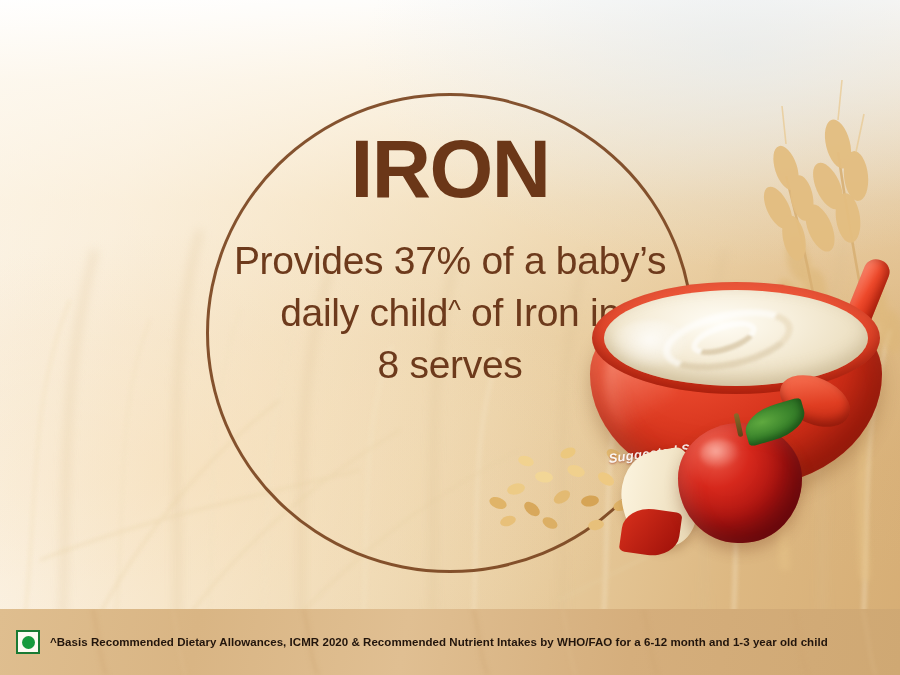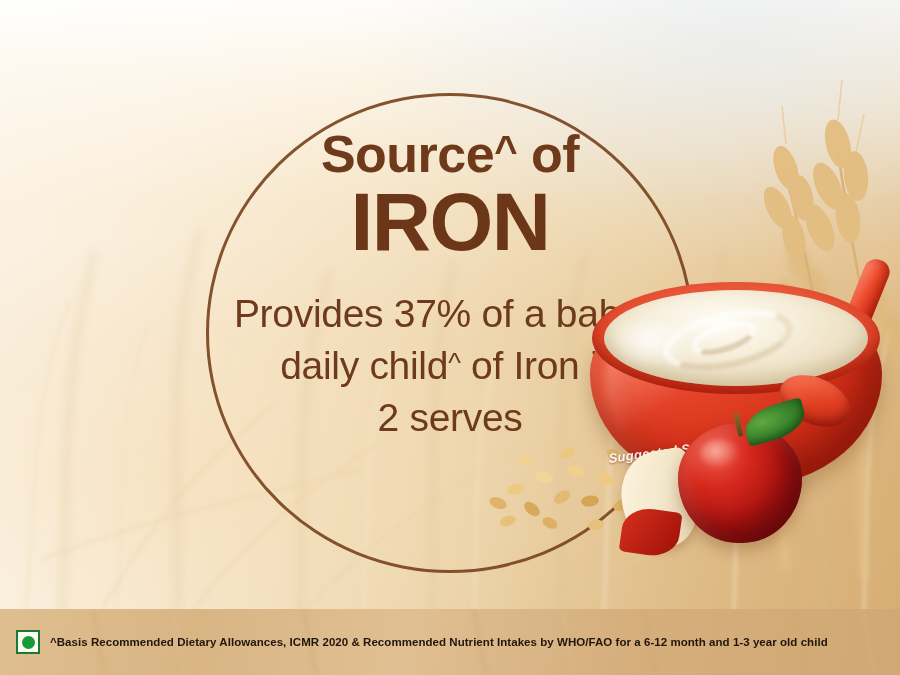--- a/index.html
+++ b/index.html
@@ -359,26 +359,25 @@
     <g stroke="#e9cb96" stroke-width="1.6" fill="none" opacity="0.8">
       <path d="M258 80 L262 40"></path>
         <path d="M276 112 L284 74"></path>
         <path d="M206 104 L202 66"></path>
     </g>
   </svg>
 
   <div class="ring"></div>
 
   <div class="textblock">
-    <div class="t-source"><span>Source</span><span class="caret">^</span><span> of</span></div>
     <div class="t-iron">IRON</div>
     <div class="t-body">
       <div>Provides 37% of a baby’s</div>
       <div><span>daily child</span><span class="sup">^</span><span> of Iron in</span></div>
-      <div>2 serves</div>
+      <div>8 serves</div>
     </div>
   </div>
 
   <div class="product">
 
     <div class="grains">
       <svg viewBox="0 0 230 110" width="230" height="110">
         <g>
           <ellipse cx="18" cy="72" rx="9" ry="5.5" fill="#e0b468" transform="rotate(22 18 72)"></ellipse>
           <ellipse cx="36" cy="58" rx="9" ry="5.5" fill="#edcb86" transform="rotate(-14 36 58)"></ellipse>

